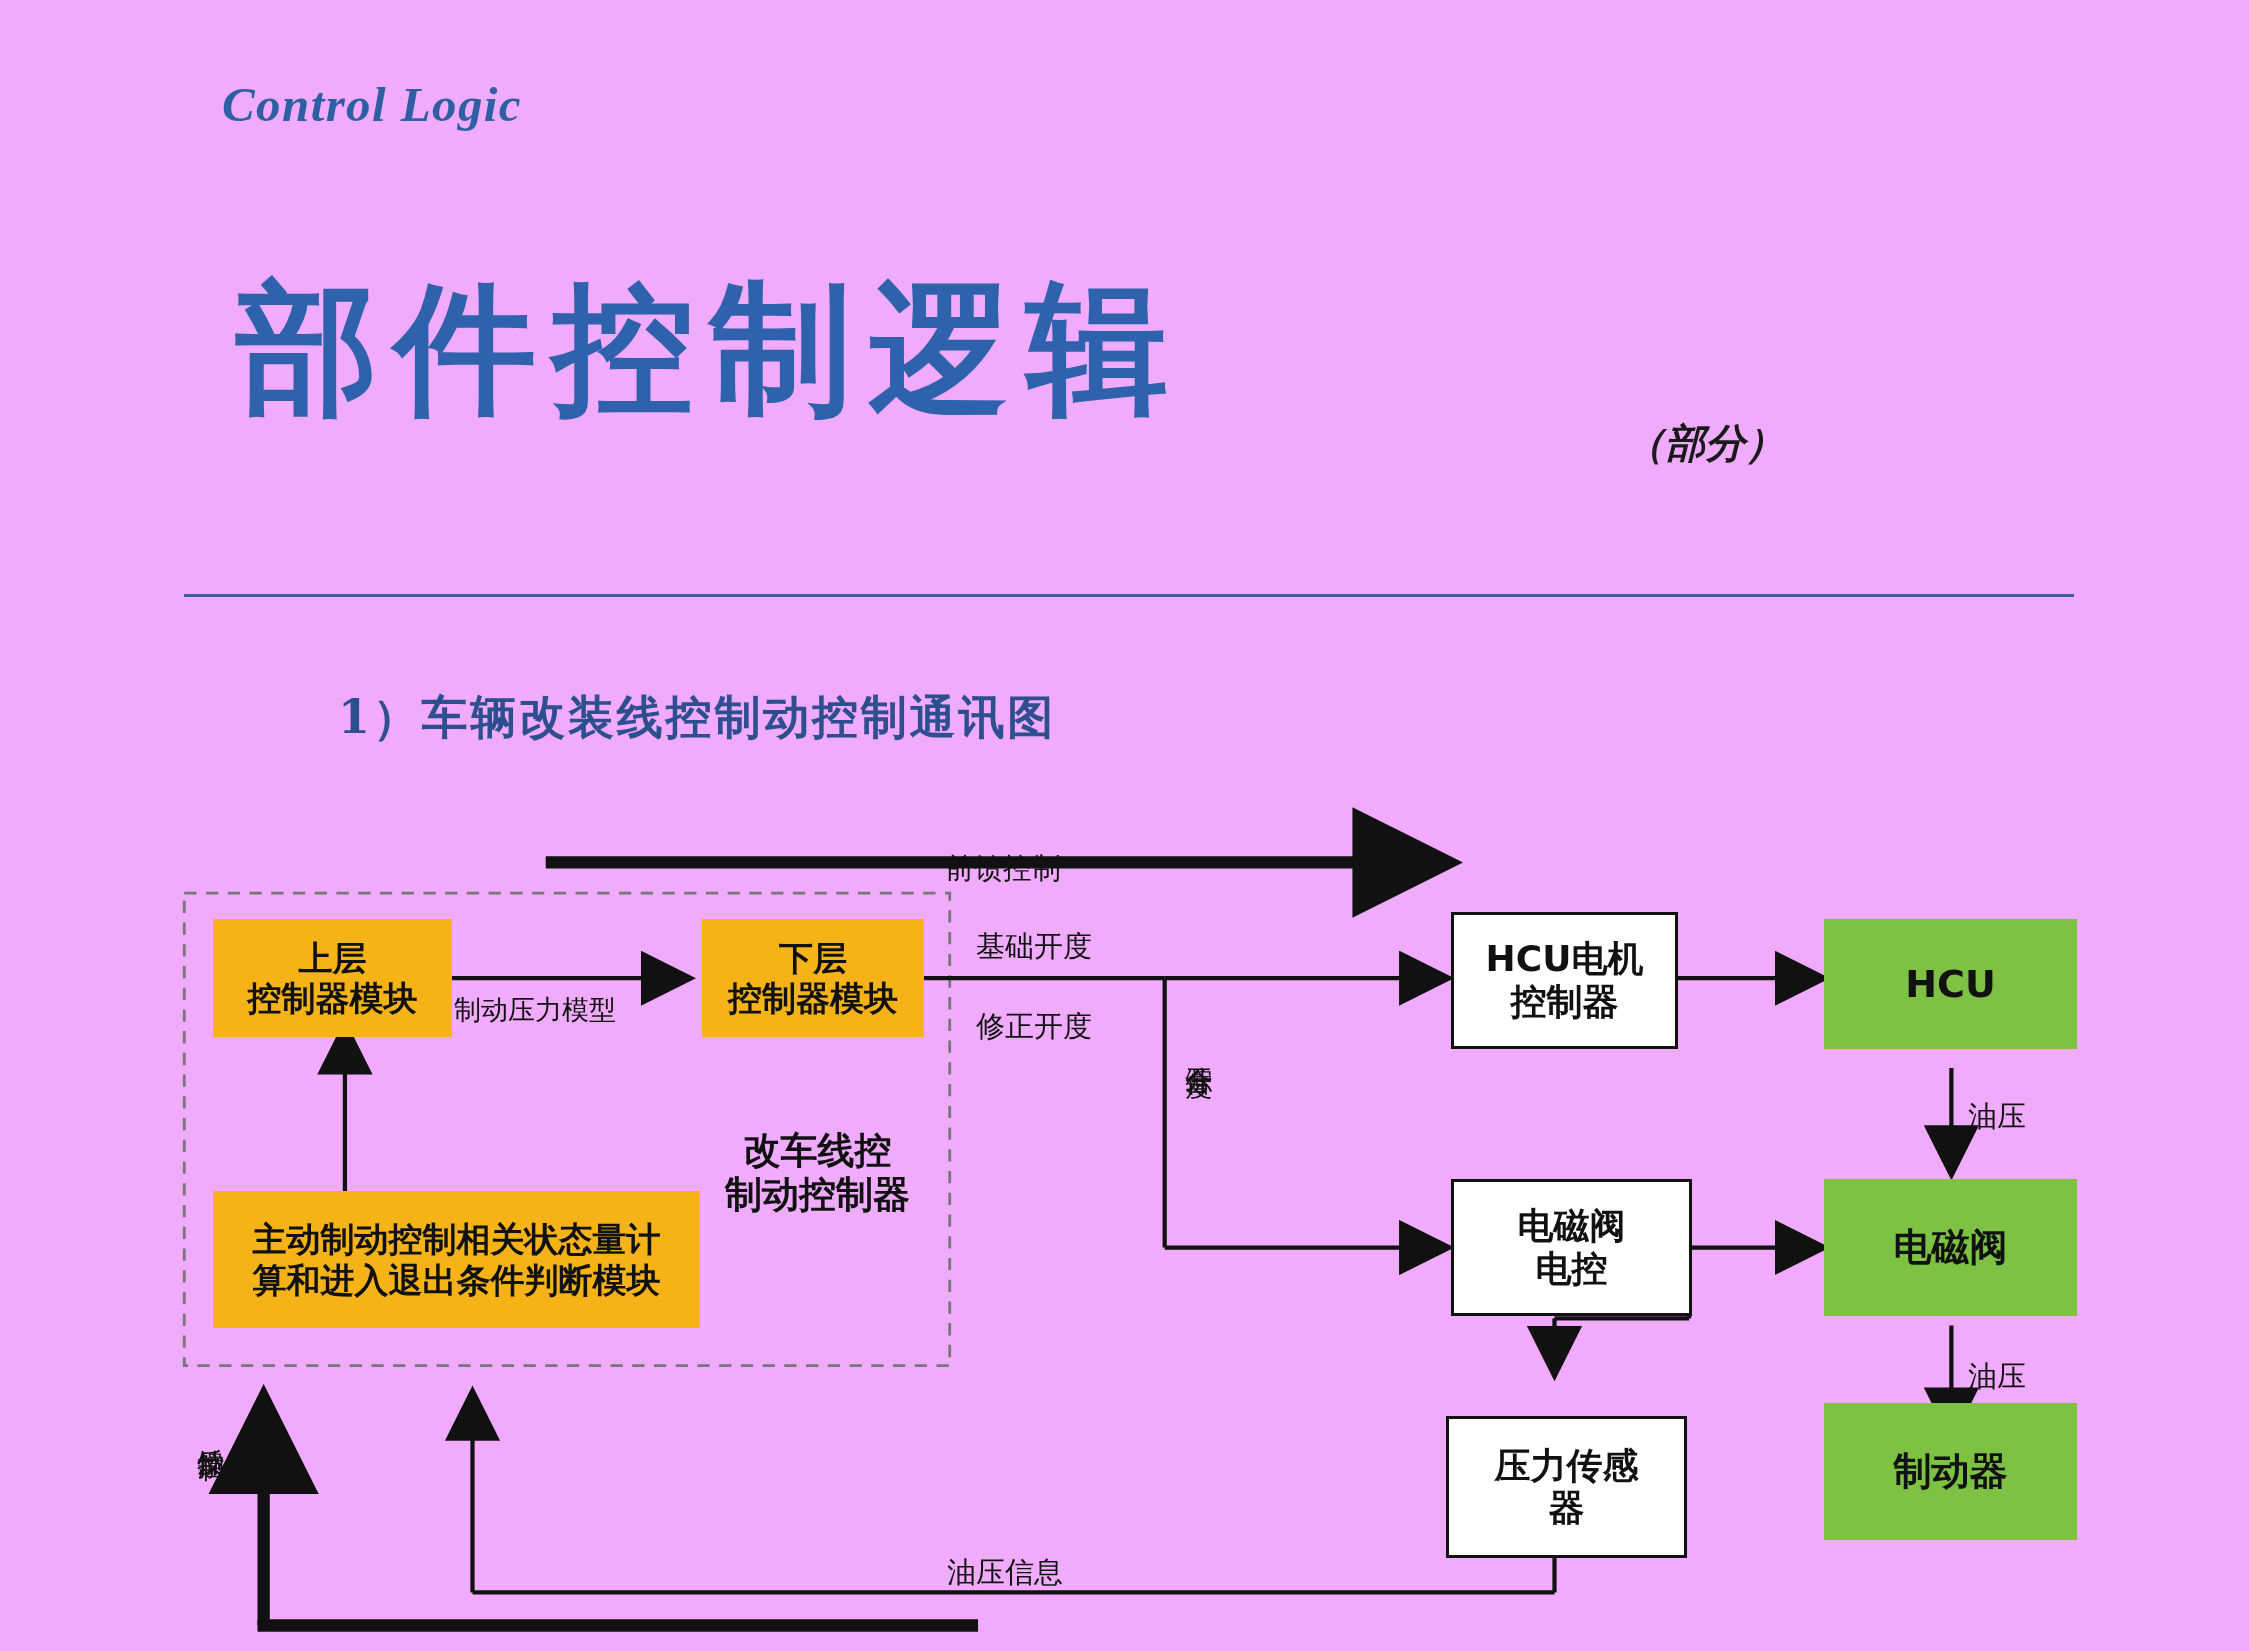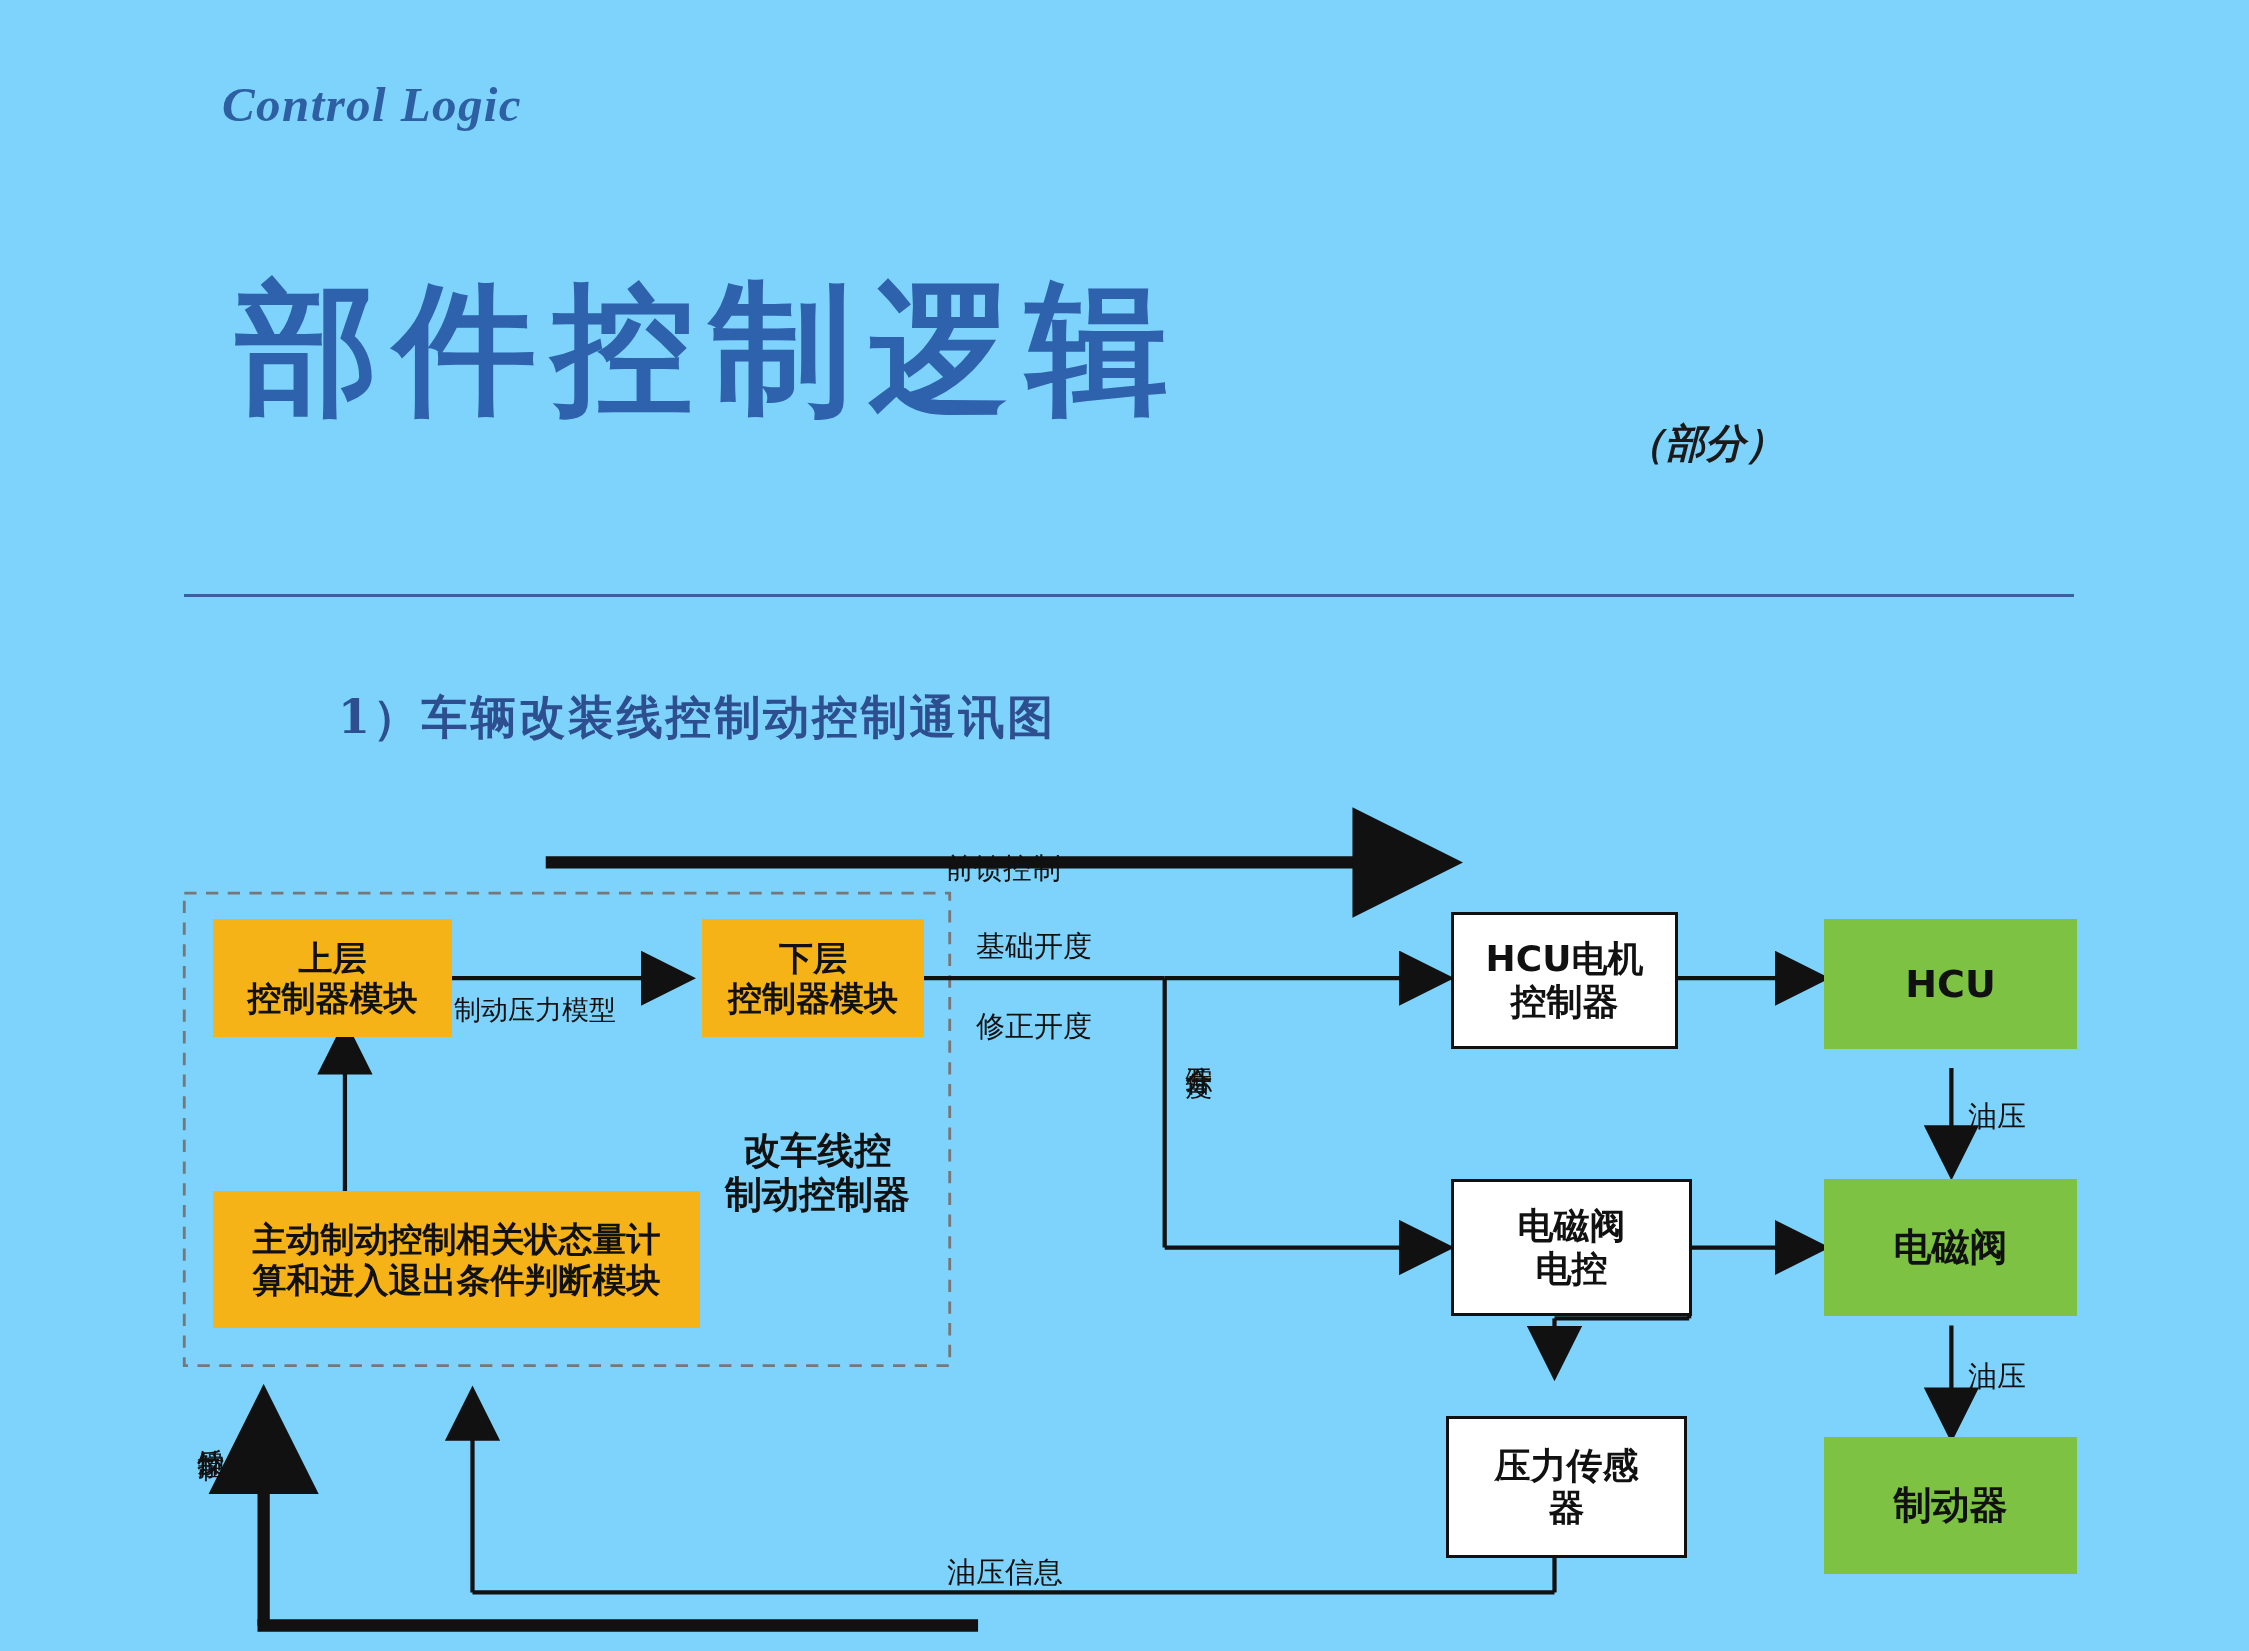--- a/index.html
+++ b/index.html
@@ -10,21 +10,21 @@
   body {
     width: 2250px;
     height: 1652px;
     position: relative;
     font-family: "Liberation Sans", sans-serif;
     overflow: hidden;
   }
   .slide {
     position: absolute;
     inset: 0;
-    background: #7dd3fc;
+    background: #f0abfc;
   }
 
   
   .eyebrow {
     position: absolute;
     left: 222px;
     top: 76px;
     font-family: "Liberation Serif", serif;
     font-style: italic;
     font-weight: bold;
@@ -214,21 +214,21 @@
     <div class="node white" style="left:1451px; top:404px; width:241px; height:137px;">电磁阀
 电控</div>
 
     <div class="node white" style="left:1446px; top:598px; width:241px; height:142px;margin-top:43px;">压力传感
 器</div>
 
     <div class="node green" style="left:1824px; top:144px; width:253px; height:130px;">HCU</div>
 
     <div class="node green" style="left:1824px; top:404px; width:253px; height:137px;">电磁阀</div>
 
-    <div class="node green" style="left:1824px; top:662px; width:253px; height:137px;">制动器</div>
+    <div class="node green" style="left:1824px; top:628px; width:253px; height:137px;">制动器</div>
 
     <div class="lbl" style="left:945px; top:38px;margin-top:40px;">前馈控制</div>
 
     <div class="lbl" style="left:454px; top:220px; font-size:27px;">制动压力模型</div>
 
     <div class="lbl" style="left:976px; top:156px;">基础开度</div>
 
     <div class="lbl" style="left:976px; top:236px;">修正开度</div>
 
     <div class="lbl vert" style="left:1184px; top:269px; font-size:27px;">综合开度</div>

